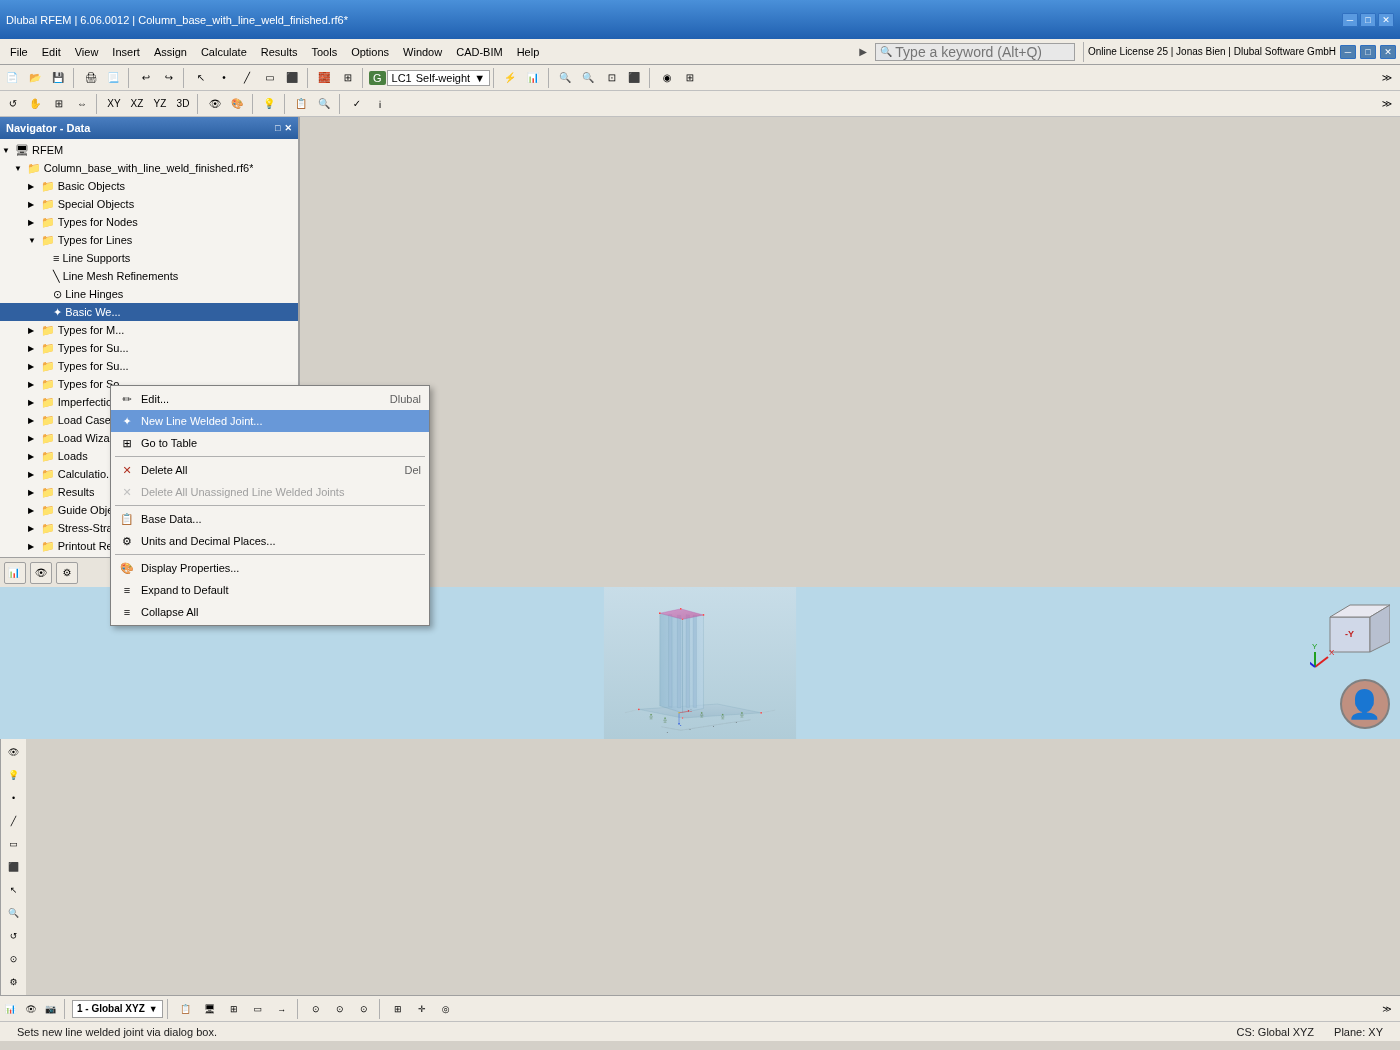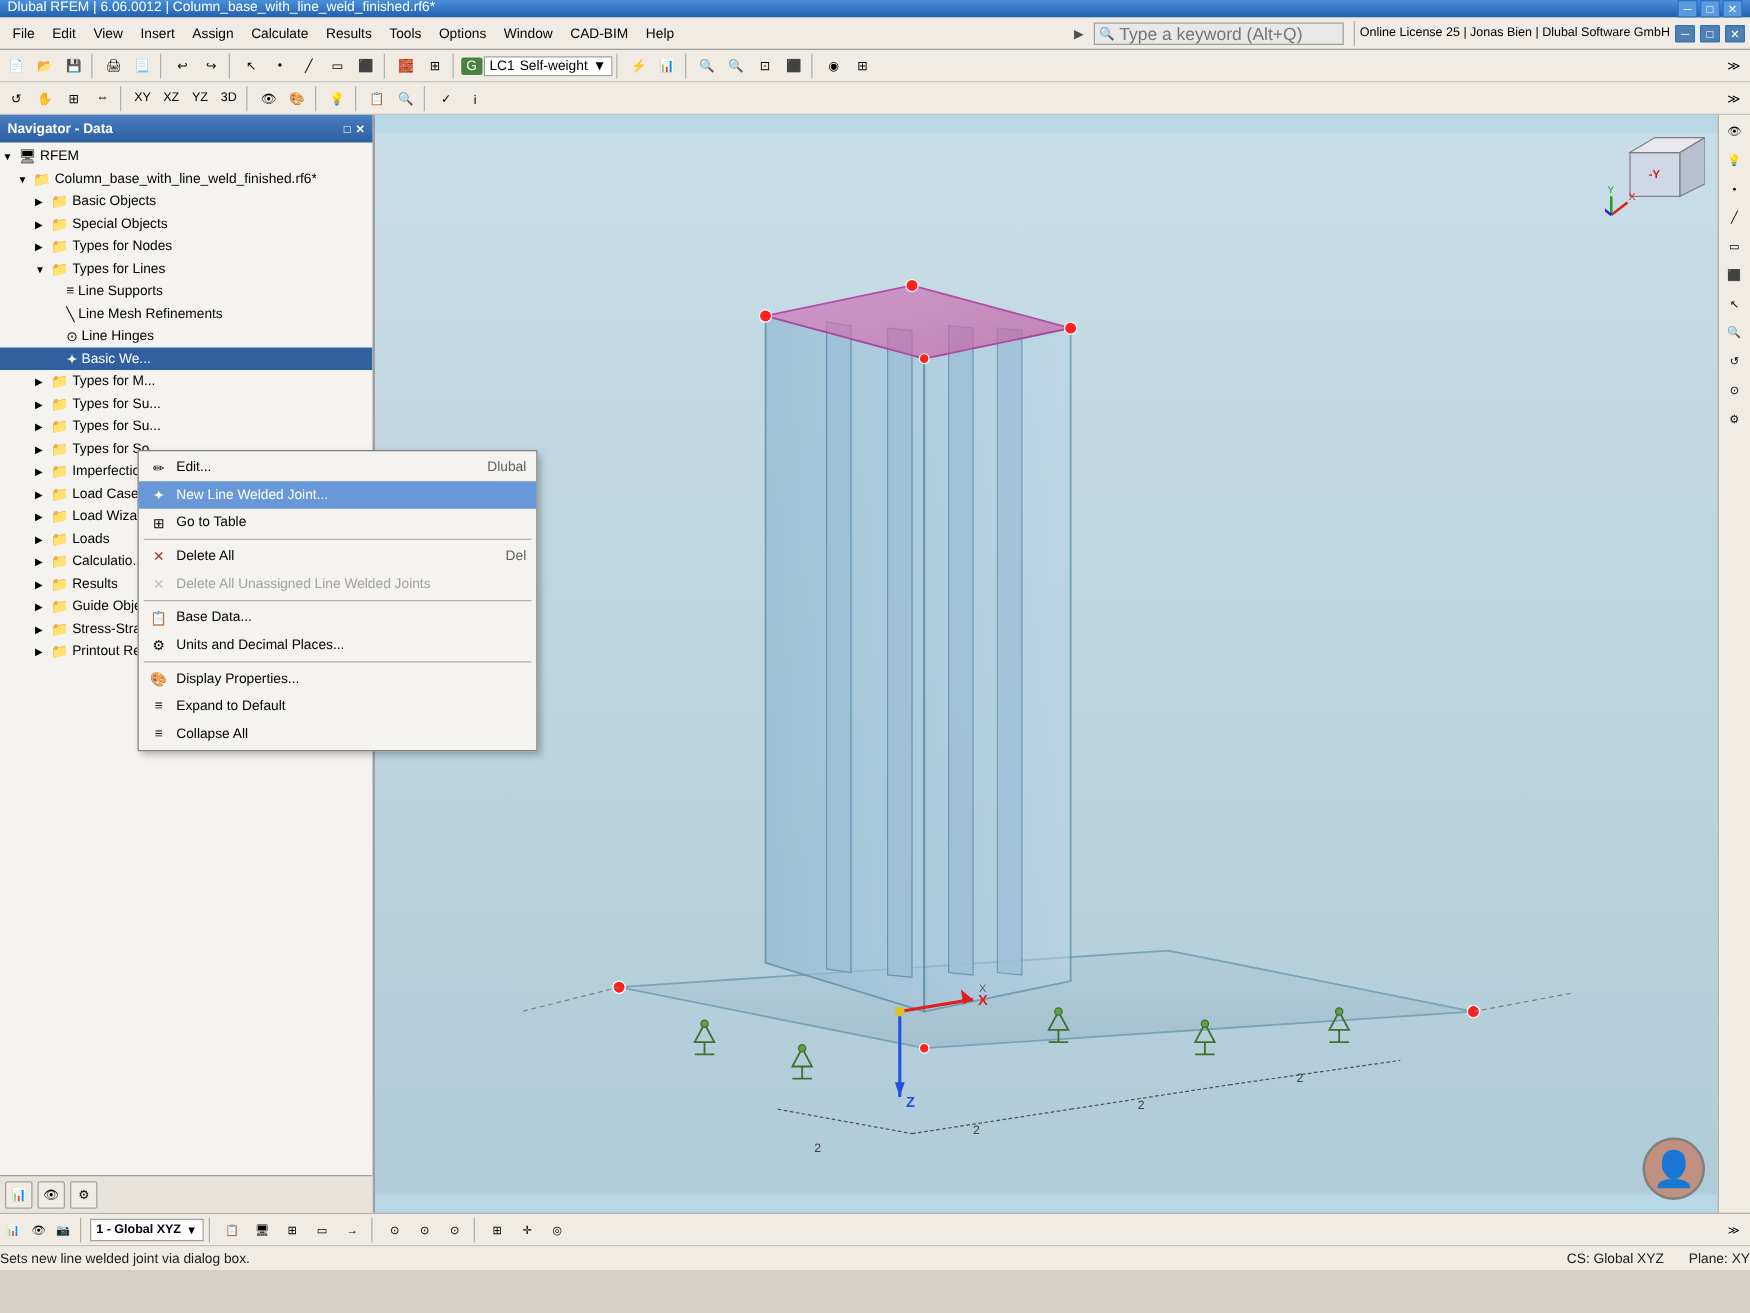--- a/index.html
+++ b/index.html
@@ -1,23 +1,23 @@
 <!DOCTYPE html>
 <html><head>
   <meta charset="utf-8">
   <style>
     * { margin: 0; padding: 0; box-sizing: border-box; }
     body { width: 1400px; height: 1050px; overflow: hidden; font-family: 'Segoe UI', Arial, sans-serif; font-size: 11px; background: #d4d0c8; }
 
     
     #title-bar {
-      height: 14px;
+      height: 39px;
       background: linear-gradient(to bottom, #4a90d9, #2060b0);
       display: flex;
-      align-items: flex-start;
+      align-items: center;
       justify-content: space-between;
       padding: 0 6px;
       color: white;
     }
     #title-bar .window-controls { display: flex; gap: 2px; }
     .win-btn {
       width: 16px; height: 14px; background: #5a9ae0; border: 1px solid #3070c0;
       color: white; font-size: 9px; display: flex; align-items: center; justify-content: center;
       cursor: pointer; border-radius: 1px;
     }
@@ -31,20 +31,21 @@
       width: 22px; height: 22px; display: flex; align-items: center; justify-content: center;
       background: #f0ece4; border: 1px solid transparent; cursor: pointer; font-size: 10px;
       border-radius: 2px;
     }
     .tb-sep { width: 4px; height: 20px; border-left: 1px solid #b0b0b0; margin: 0 2px; }
 
     
     #main-area {
       display: flex;
       height: calc(1050px - 22px - 22px - 26px - 26px - 26px - 26px - 26px);
+      flex-direction: column;
       
     }
 
     
     #navigator {
       width: 300px;
       background: #f5f3ef;
       border-right: 2px solid #a0a0a0;
       display: flex;
       flex-direction: column;
@@ -214,21 +215,21 @@
       cursor: pointer; font-size: 10px; border-radius: 2px;
     }
 
     
     #tooltip-bar {
       height: 20px;
       background: #f0ece4;
       border-top: 1px solid #c0c0c0;
       display: flex;
       align-items: center;
-      padding: 0 0;
+      padding: 0 17px;
       font-size: 11px;
       color: #202020;
     }
     .ml-auto { margin-left: auto; }
   </style>
 </head>
 <body>
 
 <div id="title-bar">
   <span>Dlubal RFEM | 6.06.0012 | Column_base_with_line_weld_finished.rf6*</span>

